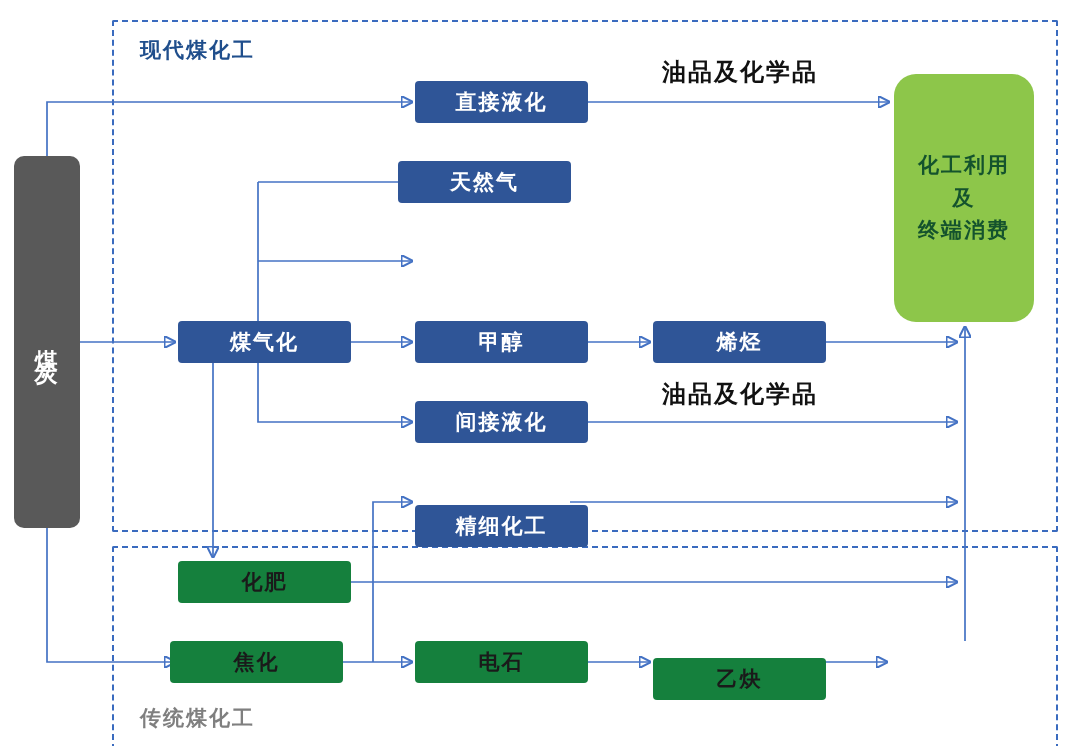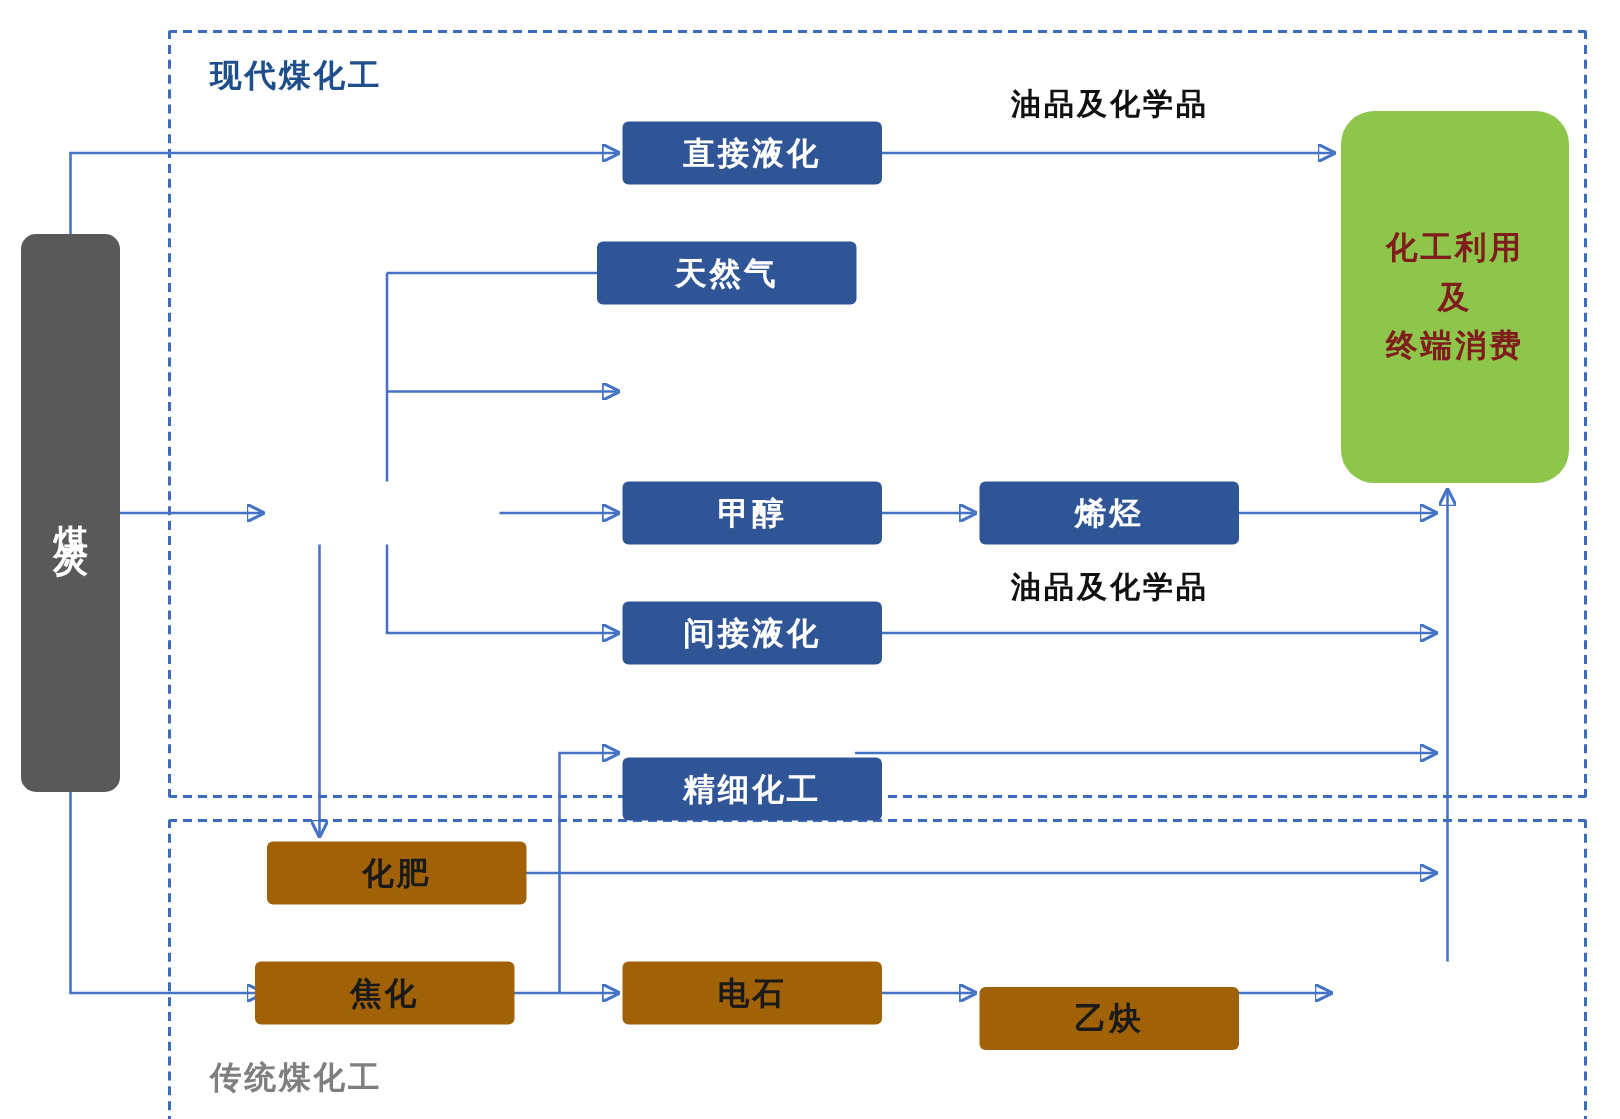--- a/index.html
+++ b/index.html
@@ -38,21 +38,21 @@
     border-radius: 4px;
     display: flex;
     align-items: center;
     justify-content: center;
     font-size: 21px;
     font-weight: bold;
     letter-spacing: 2px;
     box-sizing: border-box;
   }
   .node.blue { background: #2f5597; color: #ffffff; }
-  .node.gray { background: #a16207; color: #1a1a1a; }
+  .node.gray { background: #15803d; color: #1a1a1a; }
   .node.gray.light-text { color: #ffffff; }
 
   #node-direct-liq   { left: 415px; top: 69px;  }
   #node-natural-gas  { left: 398px; top: 149px; }
   #node-dme          { left: 415px; top: 228px; }
   #node-gasification { left: 178px; top: 309px; }
   #node-methanol     { left: 415px; top: 309px; }
   #node-olefins      { left: 653px; top: 309px; }
   #node-indirect-liq { left: 415px; top: 389px; }
   #node-fine-chem    { left: 415px; top: 493px; }
@@ -78,40 +78,40 @@
   }
   #node-coal .vtext {
     writing-mode: vertical-rl;
     text-orientation: upright;
     letter-spacing: 10px;
   }
 
   #node-terminal {
     position: absolute;
     left: 894px; top: 62px;
-    width: 152px; height: 248px;
+    width: 140px; height: 248px;
     background: #8dc64a;
     border-radius: 22px;
-    color: #7f1d1d;
+    color: #14532d;
     display: flex;
     flex-direction: column;
     align-items: center;
     justify-content: center;
     font-size: 21px;
     font-weight: bold;
     letter-spacing: 2px;
     line-height: 1.55;
     text-align: center;
   }
 
   .edge-label {
     position: absolute;
     width: 190px;
     text-align: center;
-    font-size: 20px;
+    font-size: 24px;
     font-weight: bold;
     color: #111111;
     letter-spacing: 2px;
     white-space: nowrap;
   }
   #edge-label-top    { left: 645px; top: 44px;  }
   #edge-label-middle { left: 645px; top: 366px; }
 
   #connector-lines {
     position: absolute;
@@ -163,20 +163,21 @@
 
   <div id="modern-label" class="group-label">现代煤化工</div>
   <div id="traditional-label" class="group-label">传统煤化工</div>
 
   <div id="node-coal">
     <span class="vtext">煤炭</span>
   </div>
 
   <div id="node-direct-liq" class="node blue">直接液化</div>
   <div id="node-natural-gas" class="node blue">天然气</div>
+  <div id="node-gasification" class="node blue">煤气化</div>
   <div id="node-methanol" class="node blue">甲醇</div>
   <div id="node-olefins" class="node blue">烯烃</div>
   <div id="node-indirect-liq" class="node blue">间接液化</div>
   <div id="node-fine-chem" class="node blue">精细化工</div>
 
   <div id="node-fertilizer" class="node gray">化肥</div>
   <div id="node-coking" class="node gray">焦化</div>
   <div id="node-carbide" class="node gray">电石</div>
   <div id="node-acetylene" class="node gray">乙炔</div>
 

